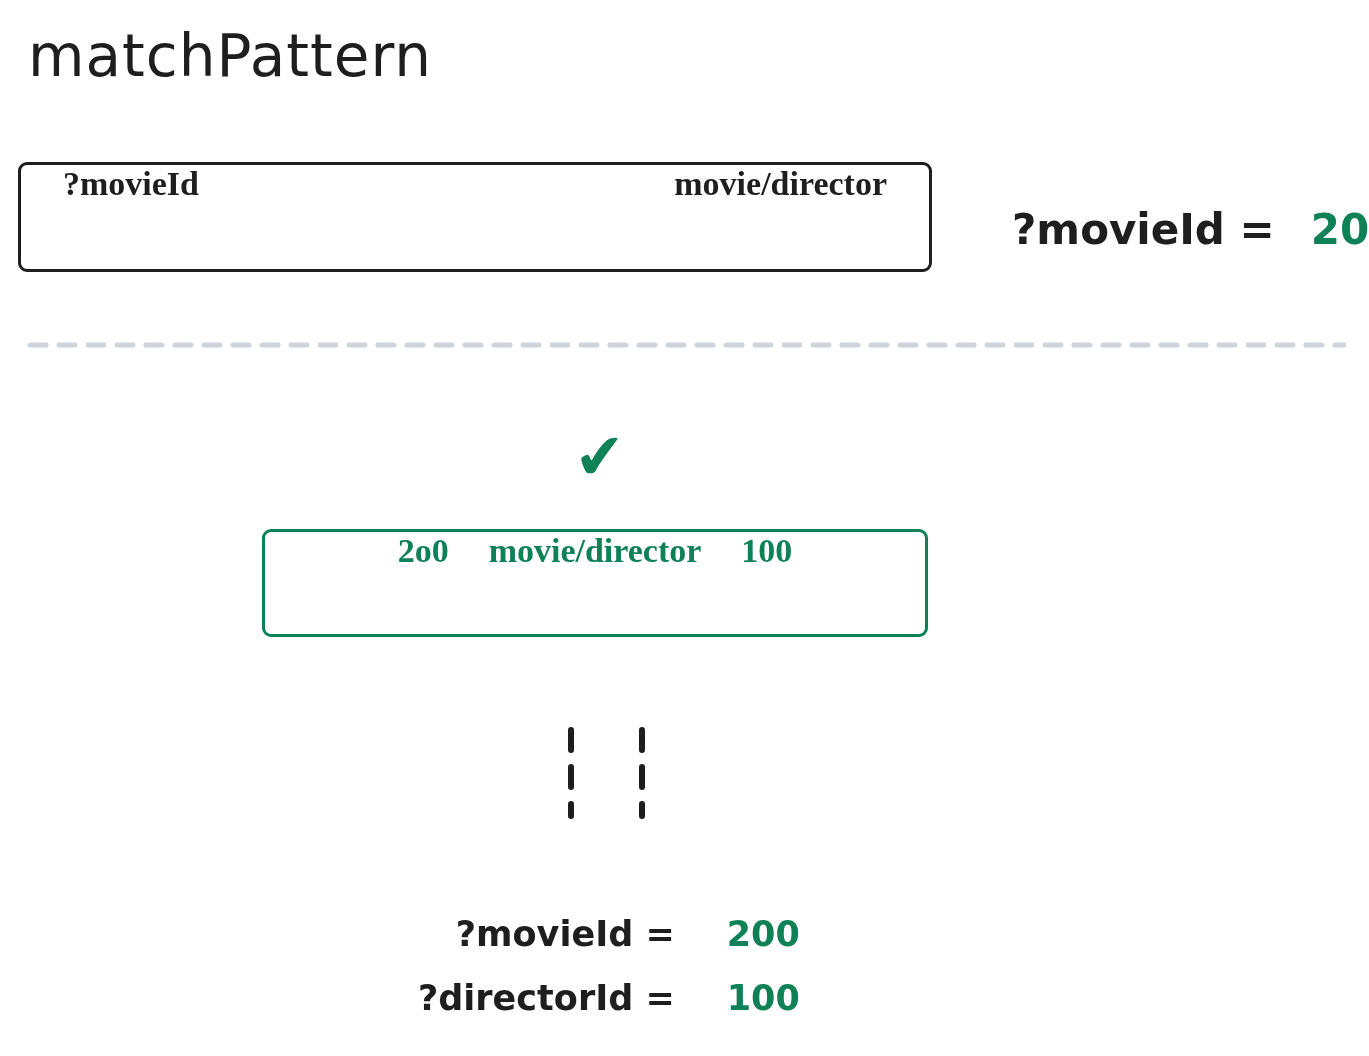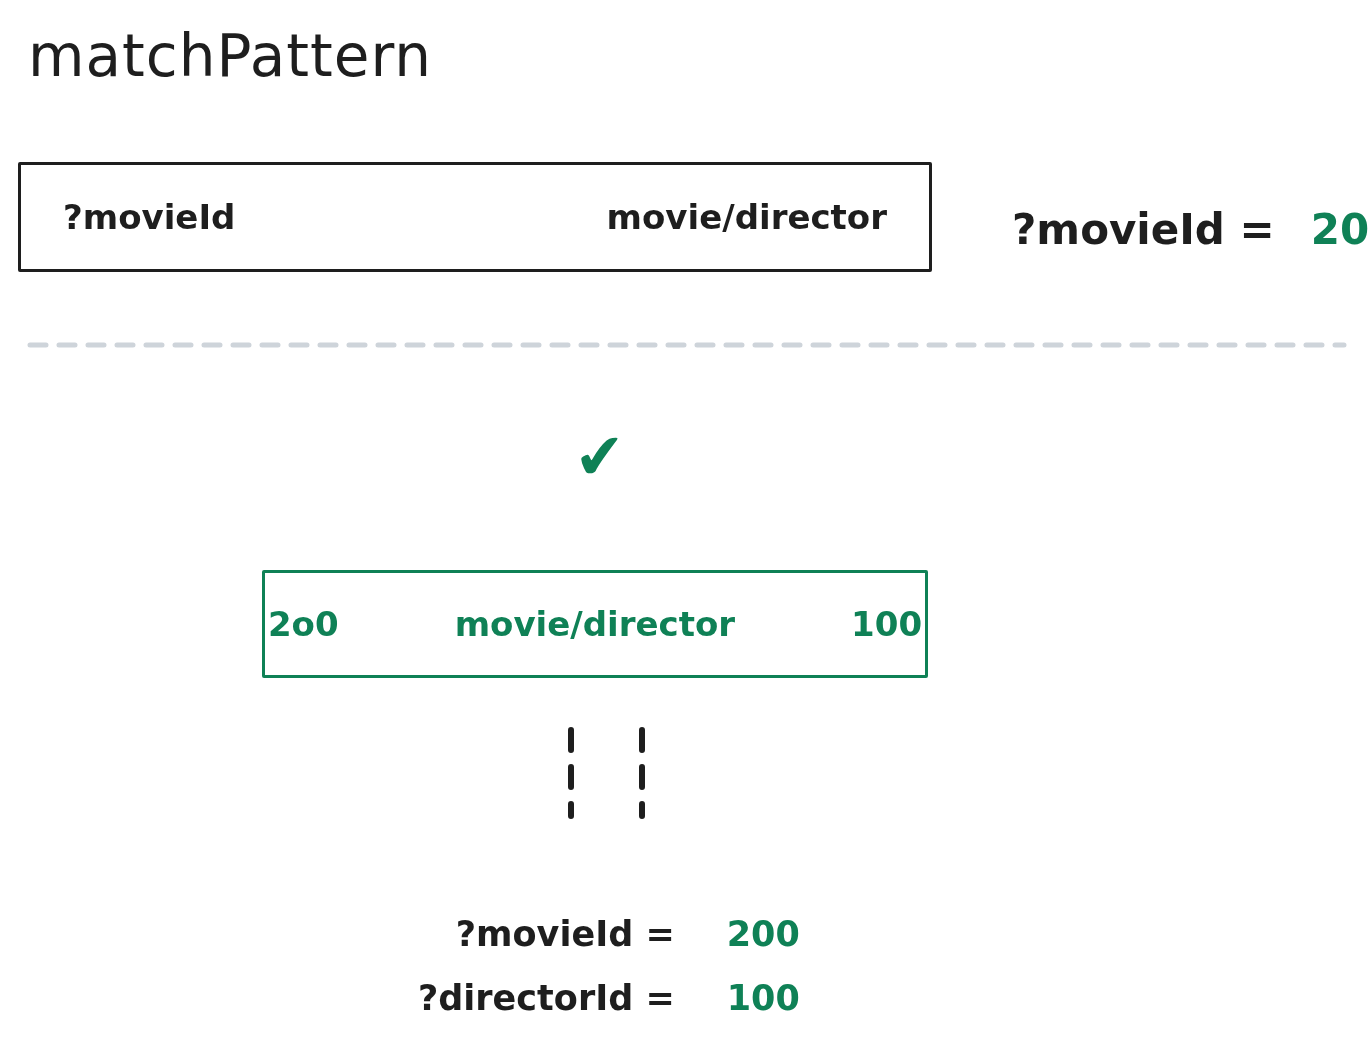--- a/index.html
+++ b/index.html
@@ -19,37 +19,37 @@
   }
   .title{
     position:absolute;left:28px;top:22px;
     font-size:58px;font-weight:normal;letter-spacing:1px;
     color:var(--ink);
   }
   
   .sketch-box{
     position:absolute;
     border:3px solid var(--ink);
-    border-radius:2px;
-    display:flex;align-items:center;
+    border-radius:9px;
+    display:flex;
     box-sizing:border-box;
     background:transparent;
+    font-family:Liberation Serif, serif;
   }
   .sketch-box.black{
     left:18px;top:162px;width:914px;height:110px;
     justify-content:space-between;
     padding:0 42px;
   }
   .sketch-box.green{
     left:262px;top:529px;width:666px;height:108px;
     border-color:var(--green);
     color:var(--green);
     justify-content:center;
-    gap:116px;
-    margin-top:41px;
+    gap:40px;
   }
   .triple-text{
     font-size:34px;font-weight:bold;white-space:nowrap;
   }
   .binding-note{
     position:absolute;left:1012px;top:205px;
     font-size:42px;font-weight:bold;white-space:nowrap;
   }
   .binding-note .value{color:var(--green);margin-left:36px;}
   .divider{

